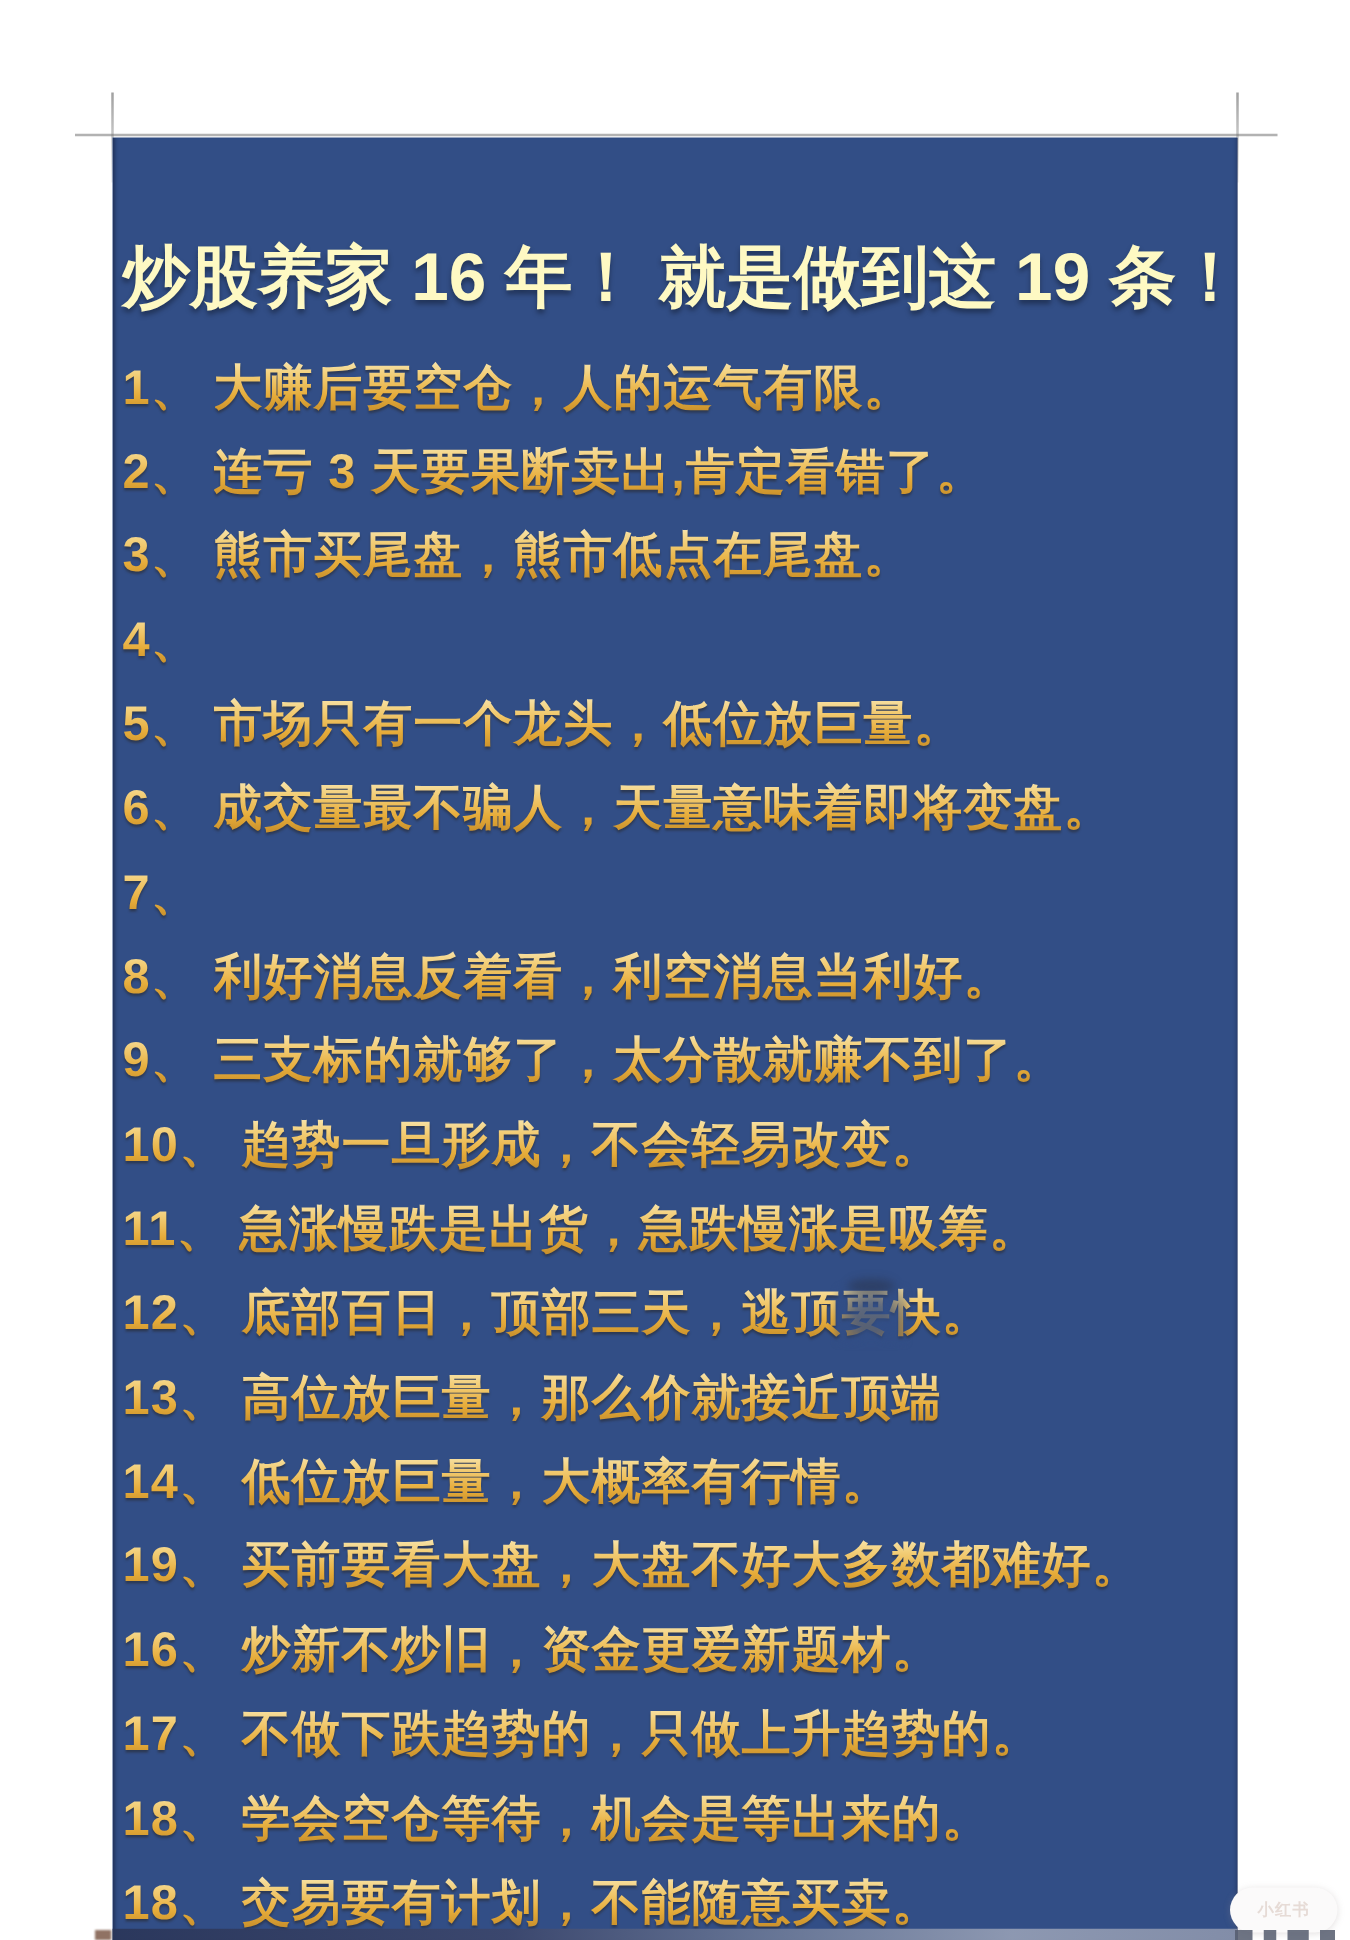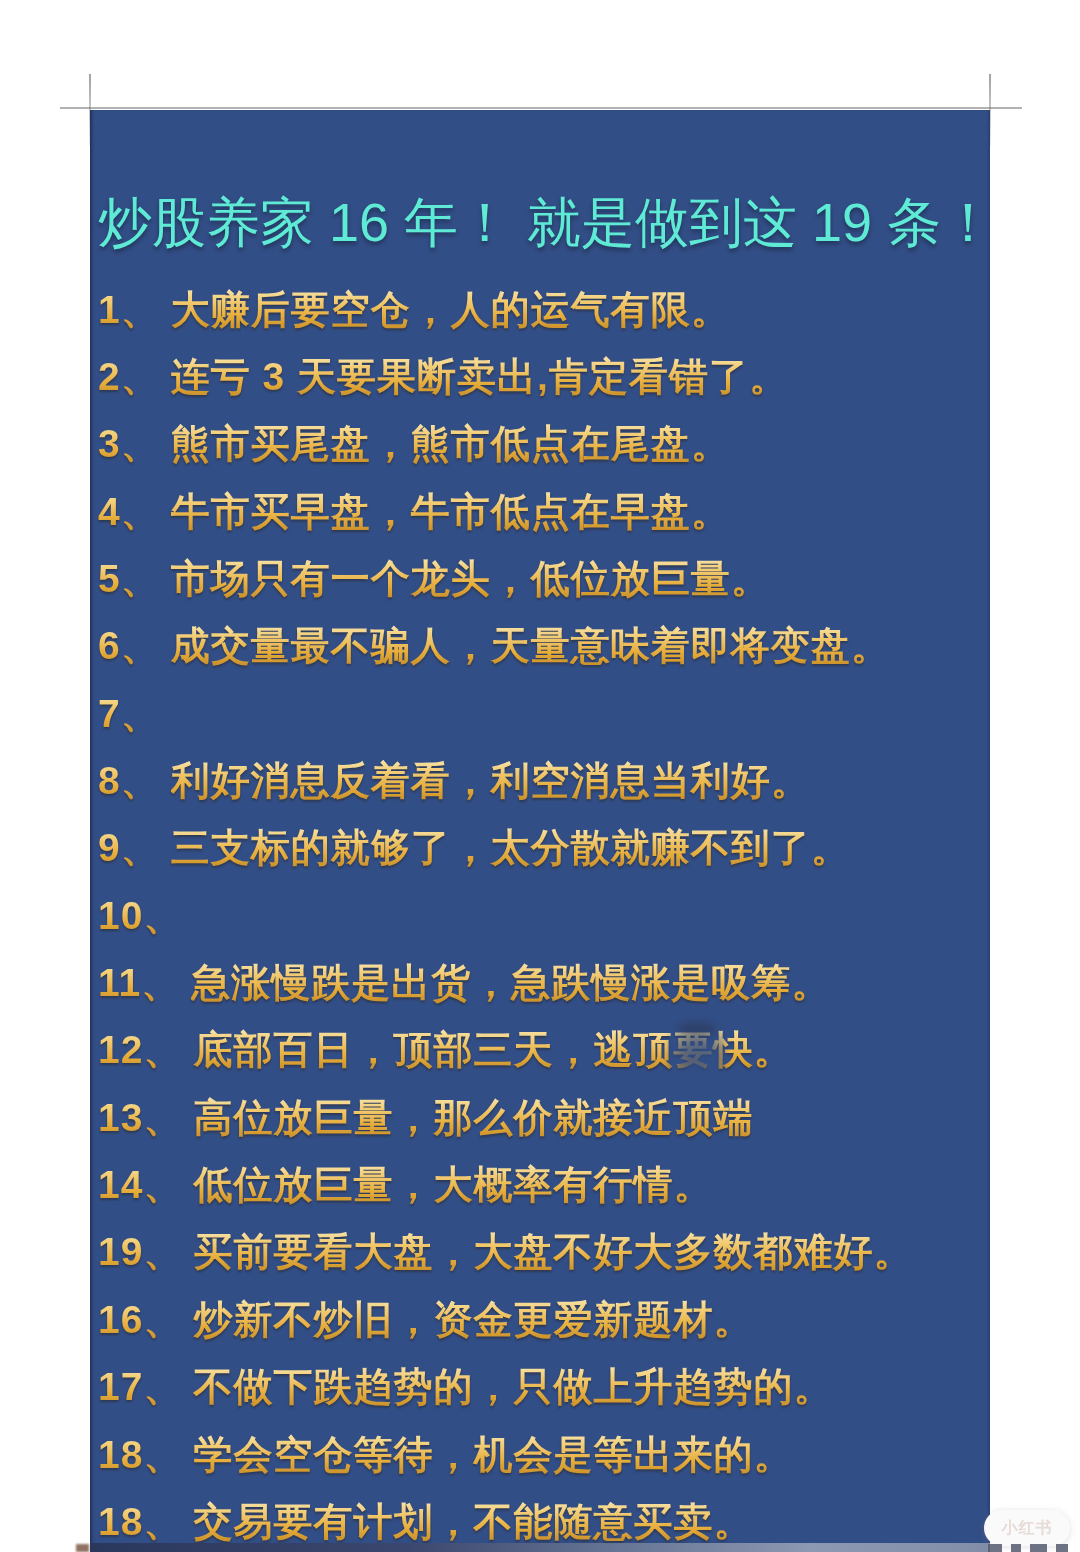--- a/index.html
+++ b/index.html
@@ -22,22 +22,22 @@
 
   
   .poster {
     position:absolute; left:90px; top:110px; width:900px; height:1442px;
     background:#324e86;
     box-shadow: inset 4px 0 3px -2px rgba(12,18,38,.45),
                 inset -3px 0 3px -2px rgba(12,18,38,.30);
   }
   .title {
     position:absolute; top:84px; left:8px; right:2px; margin:0;
-    font-size:54px; line-height:1.05; font-weight:400; white-space:nowrap;
-    color:#5eead4; text-shadow:0 3px 4px rgba(0,0,0,.35);text-align:center;
+    font-size:54px; line-height:1.05; font-weight:700; white-space:nowrap;
+    color:#fef9c3; text-shadow:0 3px 4px rgba(0,0,0,.35);text-align:center;
   }
   .list { position:absolute; top:166px; left:8px; right:6px; }
   .row {
     height:67.35px; display:flex; align-items:center; white-space:nowrap;
     filter: drop-shadow(0 2px 1px rgba(35,22,0,.38));
   }
   .num { margin-right:10px; }
   .gold { font-size:39px; font-weight:700; color:#e8b544; letter-spacing:1px; }
   @supports ((-webkit-background-clip: text) or (background-clip: text)) {
     .gold {
@@ -66,21 +66,21 @@
   }
 
   
   .wm-pill {
     position:absolute; left:984px; top:1510px; width:86px; height:36px;
     background:#fbfafa; border-radius:18px;
     box-shadow:0 1px 6px rgba(150,140,140,.28);
     display:flex; align-items:center; justify-content:center;
   }
   .wm-label {
-    font-size:16px; font-weight:700; color:#e6dbd6; letter-spacing:1px;text-align:right;
+    font-size:13px; font-weight:700; color:#e6dbd6; letter-spacing:1px;text-align:right;
   }
   .wm-fragments {
     position:absolute; left:988px; top:1544px; height:8px;
     display:flex; gap:9px; align-items:flex-start;
   }
   .wm-fragments i { display:block; height:8px; background:#555c6e; opacity:.85; filter:blur(.5px); }
   .wm-fragments i:nth-child(1){ width:14px; }
   .wm-fragments i:nth-child(2){ width:10px; }
   .wm-fragments i:nth-child(3){ width:17px; }
   .wm-fragments i:nth-child(4){ width:12px; }
@@ -109,21 +109,20 @@
       <div class="row">
           <span class="gold num">2、</span>
           <span class="gold txt">连亏 3 天要果断卖出,肯定看错了。</span>
         </div>
       <div class="row">
           <span class="gold num">3、</span>
           <span class="gold txt">熊市买尾盘，熊市低点在尾盘。</span>
         </div>
       <div class="row">
           <span class="gold num">4、</span>
-          <span class="gold txt">牛市买早盘，牛市低点在早盘。</span>
         </div>
       <div class="row">
           <span class="gold num">5、</span>
           <span class="gold txt">市场只有一个龙头，低位放巨量。</span>
         </div>
       <div class="row">
           <span class="gold num">6、</span>
           <span class="gold txt">成交量最不骗人，天量意味着即将变盘。</span>
         </div>
       <div class="row">
@@ -132,20 +131,21 @@
       <div class="row">
           <span class="gold num">8、</span>
           <span class="gold txt">利好消息反着看，利空消息当利好。</span>
         </div>
       <div class="row">
           <span class="gold num">9、</span>
           <span class="gold txt">三支标的就够了，太分散就赚不到了。</span>
         </div>
       <div class="row">
           <span class="gold num">10、</span>
+          <span class="gold txt">趋势一旦形成，不会轻易改变。</span>
         </div>
       <div class="row">
           <span class="gold num">11、</span>
           <span class="gold txt">急涨慢跌是出货，急跌慢涨是吸筹。</span>
         </div>
       <div class="row">
           <span class="gold num">12、</span>
           <span class="gold txt">底部百日，顶部三天，逃顶要快。</span>
         </div>
       <div class="row">

